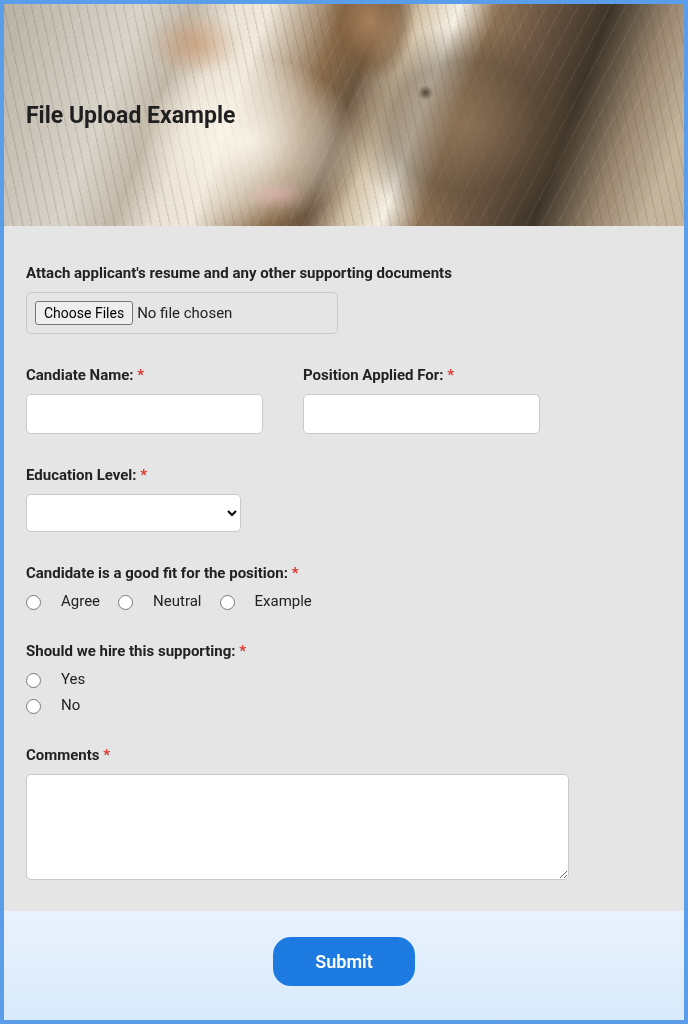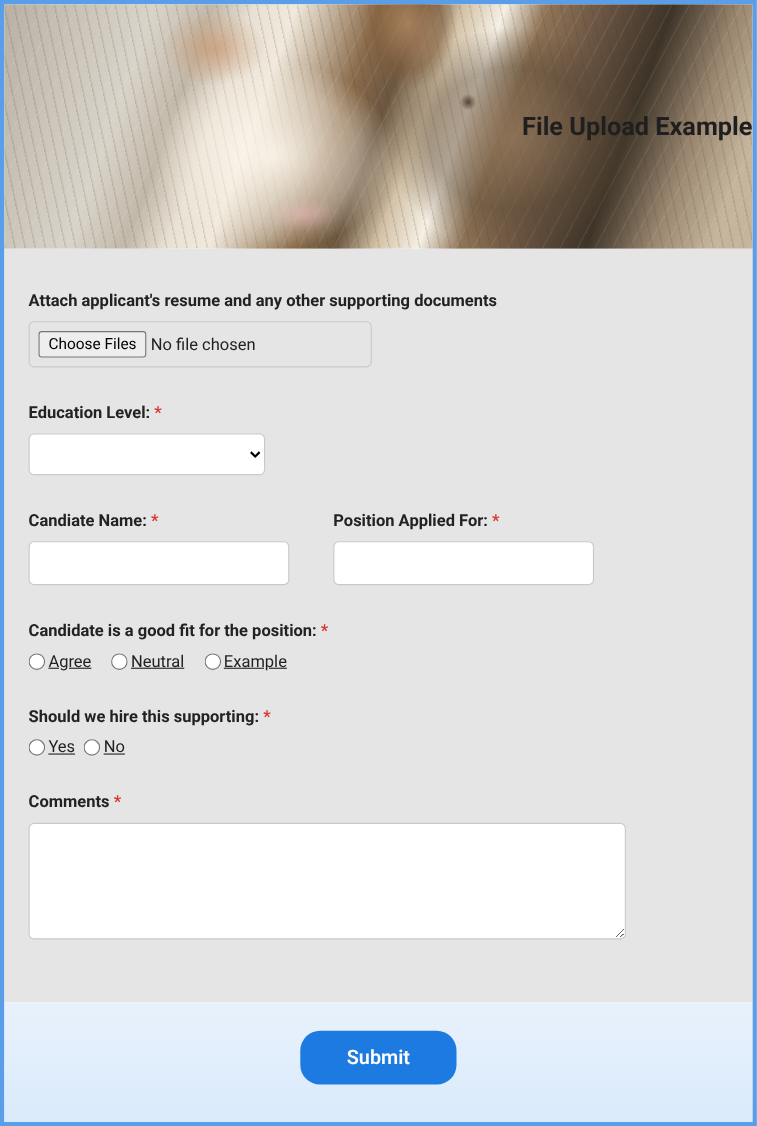--- a/index.html
+++ b/index.html
@@ -19,21 +19,20 @@
   flex-direction: column;
 }
 .header {
   height: 222px;
   position: relative;
   background: linear-gradient(110deg, #b8b0a4 0%, #d9d4ca 18%, #c2b8a9 25%, #e8e1d4 30%, #f0e9dc 35%, #8a6b4a 45%, #6b5640 50%, #d4c3a8 55%, #f5f0e5 60%, #8f7456 65%, #6a5442 72%, #3d3428 80%, #9b8770 88%, #c4b59c 95%);
   display: flex;
   align-items: center;
   padding-left: 22px;
   overflow: hidden;
-  justify-content: flex-end;
 }
 .header::before {
   content: "";
   position: absolute;
   inset: 0;
   background:
     radial-gradient(ellipse 140px 110px at 36% 62%, rgba(255,250,240,0.85) 0%, rgba(245,238,225,0.4) 55%, transparent 78%),
     radial-gradient(ellipse 150px 130px at 68% 55%, rgba(140,115,88,0.7) 0%, rgba(90,72,52,0.45) 50%, transparent 78%),
     radial-gradient(ellipse 65px 48px at 28% 18%, rgba(200,150,110,0.7) 0%, transparent 72%),
     radial-gradient(ellipse 55px 75px at 54% 8%, rgba(185,140,100,0.75) 0%, rgba(130,95,60,0.5) 55%, transparent 80%),
@@ -99,28 +98,27 @@
   width: 215px;
   height: 38px;
   border: 1px solid #c9c9c9;
   border-radius: 5px;
   padding: 4px 8px;
   font-size: 15px;
   font-family: inherit;
   background: #fff;
 }
 .radio-row { display: flex; gap: 18px; align-items: center; }
-.radio-col { display: flex; flex-direction: row; gap: 8px; }
+.radio-col { display: flex; flex-direction: column; gap: 8px; }
 .radio-item {
   display: inline-flex;
-  align-items: center;
-  gap: 3px;
+  align-items: flex-end;
+  gap: 20px;
   font-size: 15px;
   color: #222;
-  text-decoration: underline;
 }
 .radio-item input[type=radio] {
   width: 15px;
   height: 15px;
   accent-color: #333;
   cursor: pointer;
 }
 .textarea {
   width: 543px;
   height: 106px;
@@ -161,49 +159,49 @@
   <div class="form-body">
 
     <div class="field">
       <label class="label">Attach applicant's resume and any other supporting documents</label>
       <div class="file-wrap">
         <button class="choose-btn">Choose Files</button>
         <span class="file-status">No file chosen</span>
       </div>
     </div>
 
-    <div class="field">
-      <label class="label">
-        <span>Education Level:</span>
-        <span class="req">*</span>
-      </label>
-      <select class="select">
-        <option></option>
-      </select>
-    </div>
-
     <div class="field two-col">
       <div class="col">
         <label class="label">
           <span>Candiate Name:</span>
           <span class="req">*</span>
         </label>
         <input type="text" class="text-input" value="" style="">
       </div>
       <div class="col">
         <label class="label">
           <span>Position Applied For:</span>
           <span class="req">*</span>
         </label>
         <input type="text" class="text-input" value="" style="">
       </div>
     </div>
 
     <div class="field">
       <label class="label">
+        <span>Education Level:</span>
+        <span class="req">*</span>
+      </label>
+      <select class="select">
+        <option></option>
+      </select>
+    </div>
+
+    <div class="field">
+      <label class="label">
         <span>Candidate is a good fit for the position:</span>
         <span class="req">*</span>
       </label>
       <div class="radio-row">
         <label class="radio-item">
           <input type="radio" name="fit" style="">
           <span>Agree</span>
         </label>
         <label class="radio-item">
           <input type="radio" name="fit" style="">

